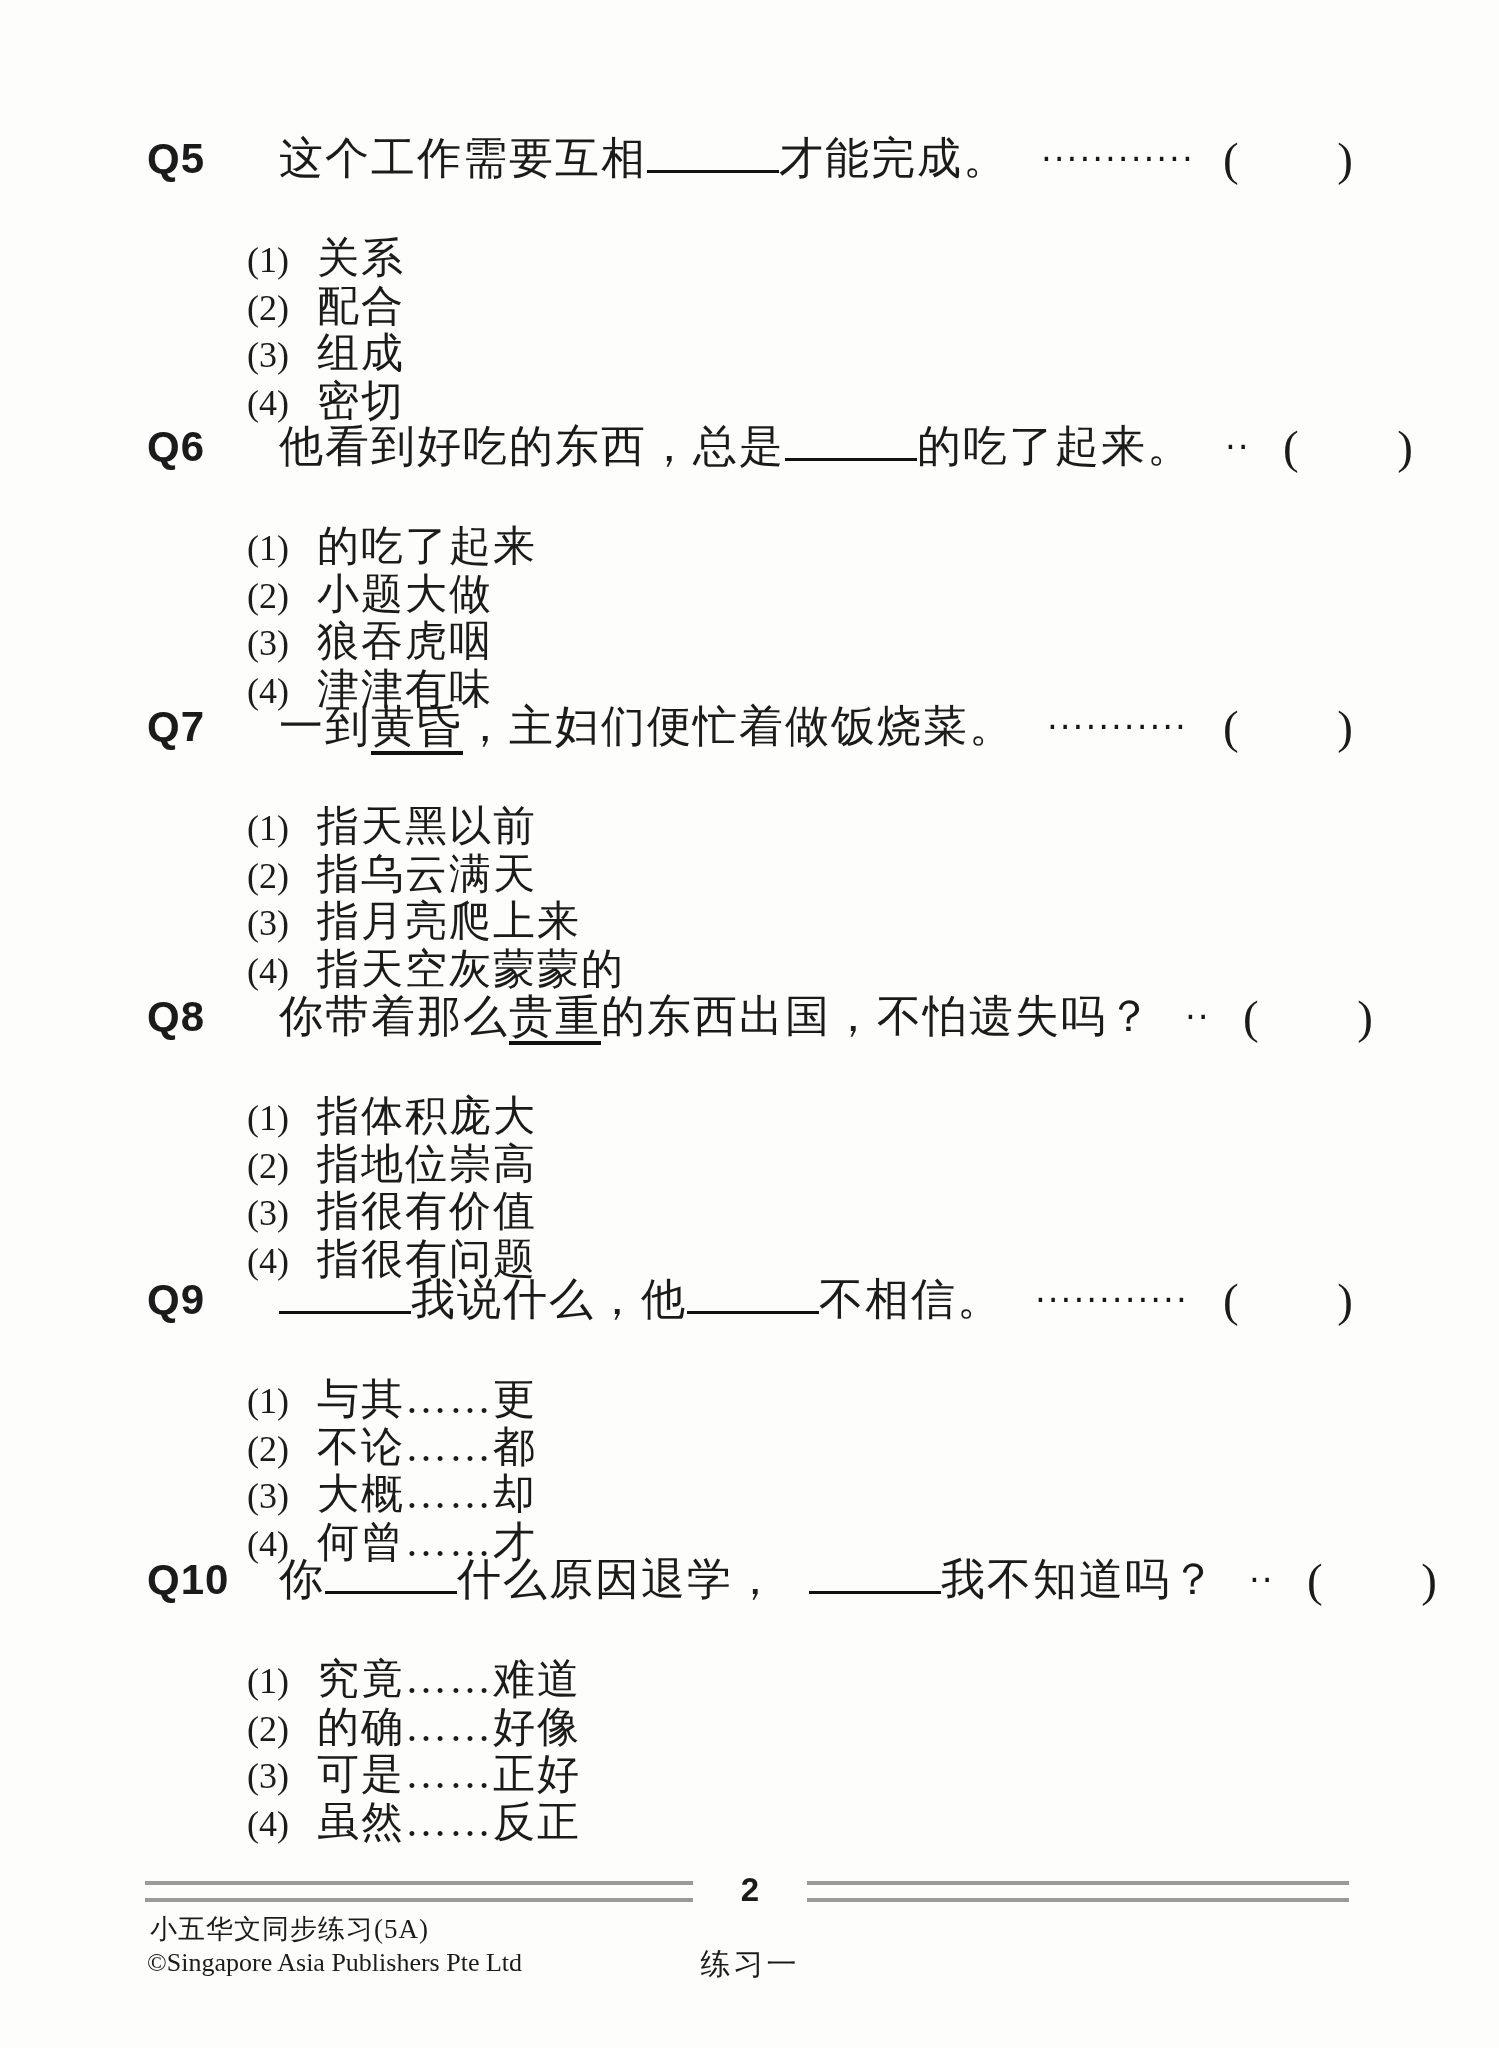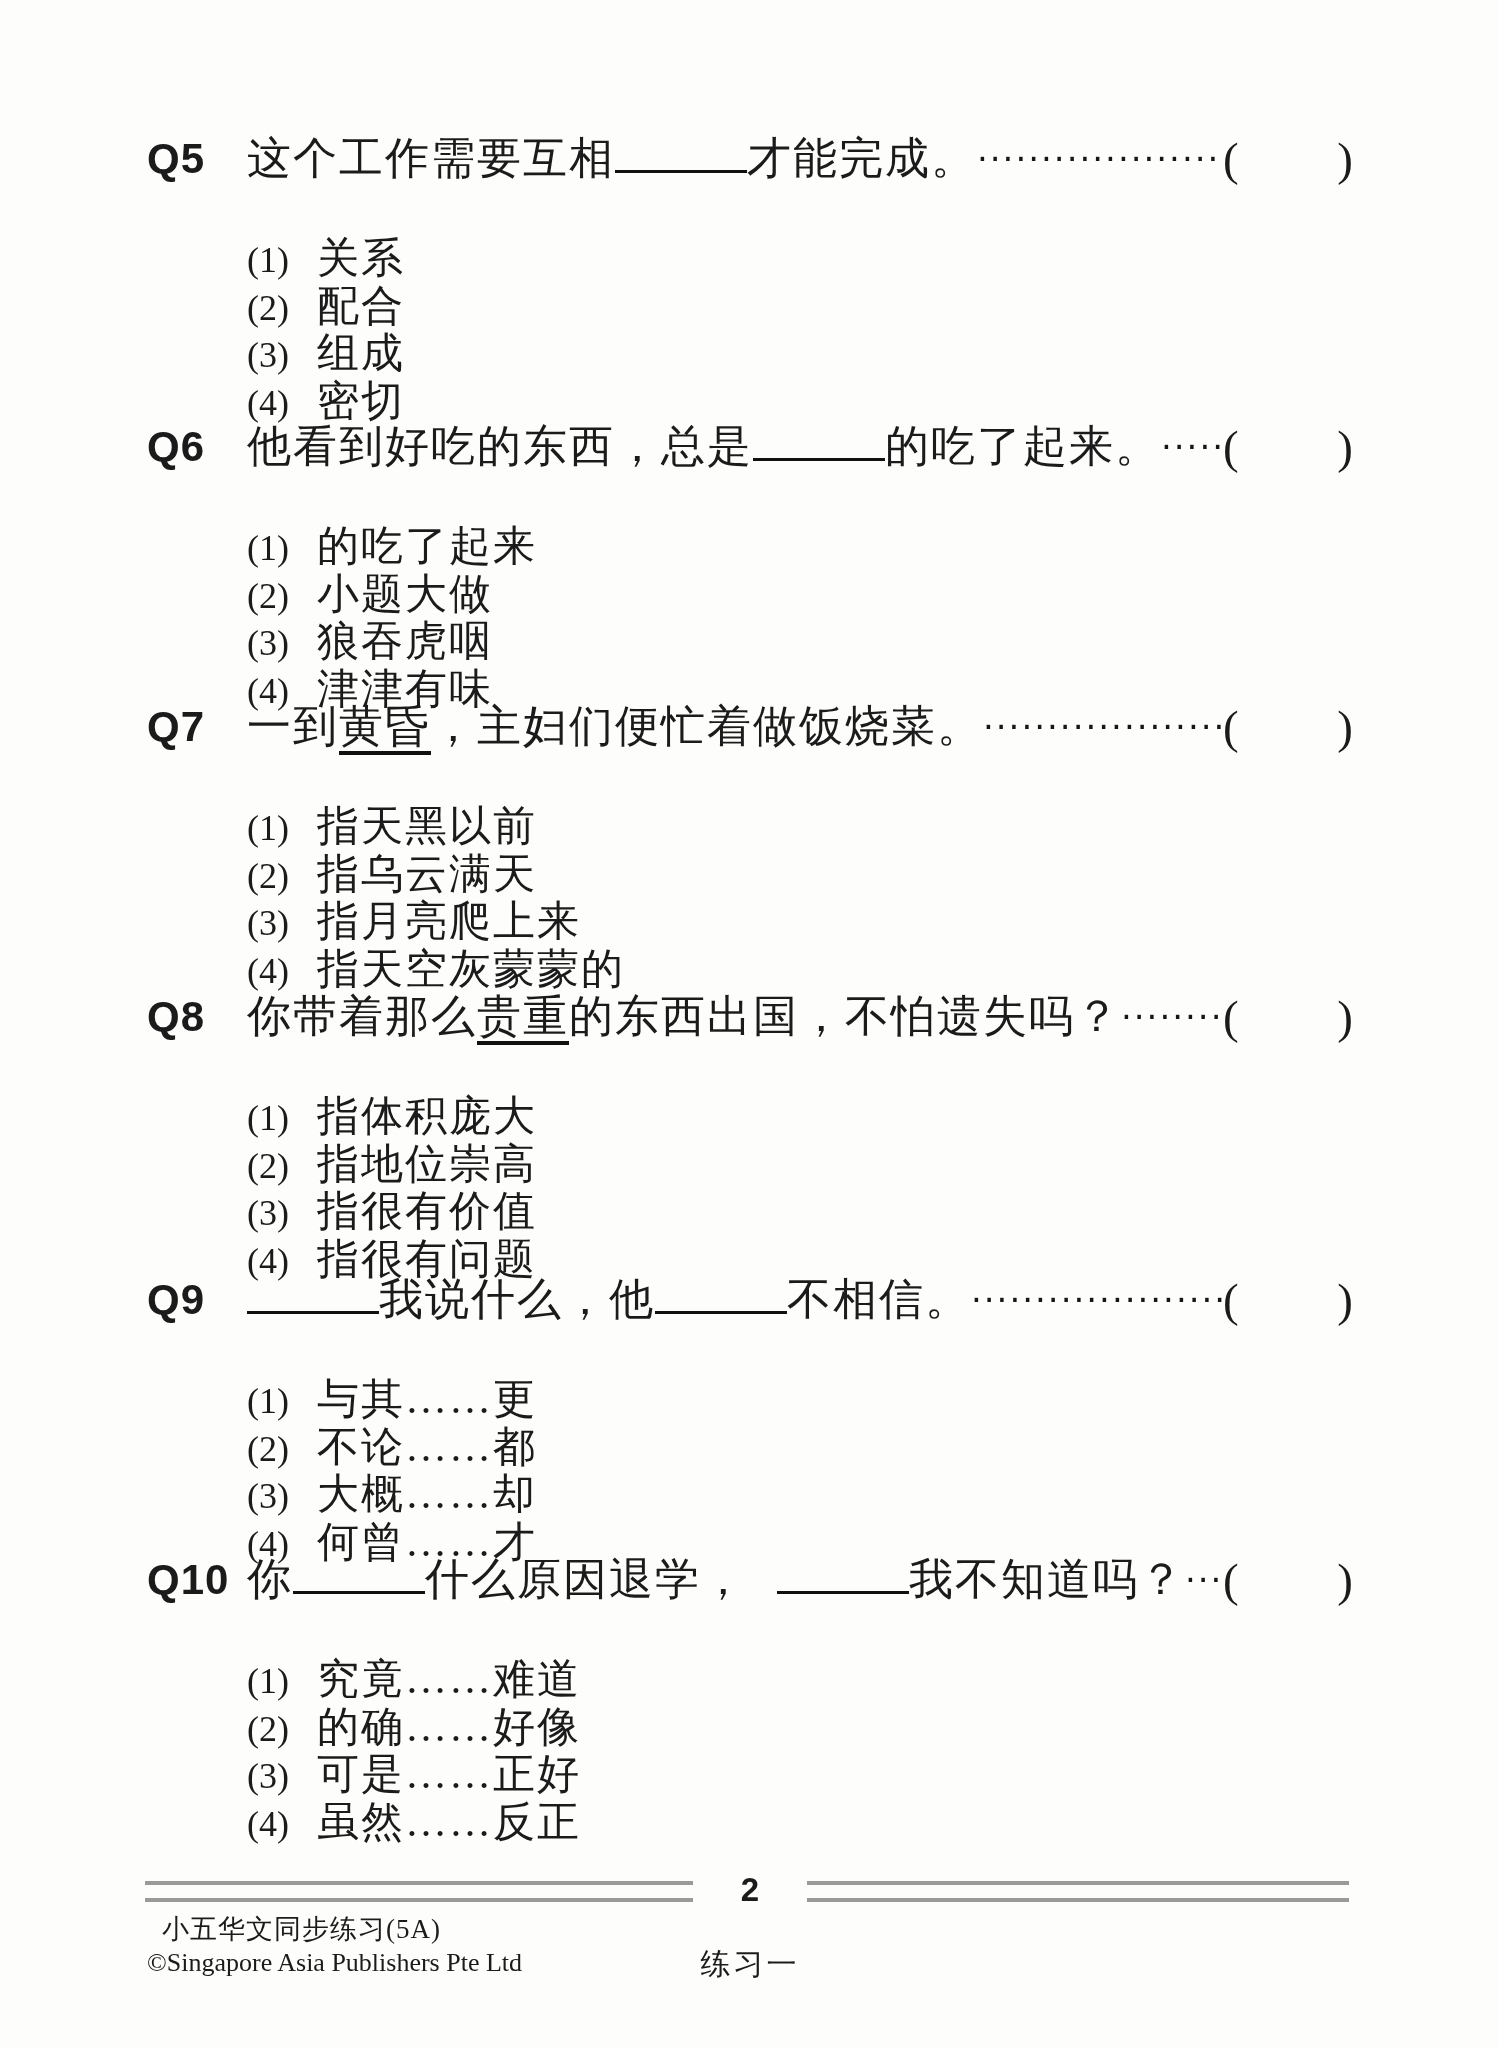--- a/index.html
+++ b/index.html
@@ -9,21 +9,21 @@
     margin:0 auto;
     background:#fdfdfb;
     color:#1b1b1b;
     font-family:"Liberation Serif", serif;
     overflow:hidden;
   }
 
   
   .q { position:absolute; left:147px; width:1206px; }
 
-  .qrow { display:flex; align-items:flex-start; }
+  .qrow { display:flex; align-items:flex-start;gap:32px; }
   .qlabel {
     flex:none; width:100px;
     font-family:"Liberation Sans", sans-serif;
     font-weight:bold; font-size:42px; line-height:52px;
     letter-spacing:1px;
   }
   .qtext {
     flex:none;
     font-size:44px; line-height:52px;
     letter-spacing:2px;
@@ -85,21 +85,21 @@
     text-align:center;
     font-family:"Liberation Sans", sans-serif;
     font-weight:bold; font-size:33px;
   }
   .exercise {
     position:absolute; left:673px; top:1913px; width:154px;
     text-align:center;
     font-size:30px; letter-spacing:3px;margin-top:31px;
   }
   .booktitle {
-    position:absolute; left:162px; top:1911px;
+    position:absolute; left:150px; top:1911px;
     font-size:27px; letter-spacing:1px;
   }
   .copyright {
     position:absolute; left:147px; top:1948px;
     font-family:"Liberation Serif", serif;
     font-size:26px;
   }
 </style>
 </head>
 <body>

